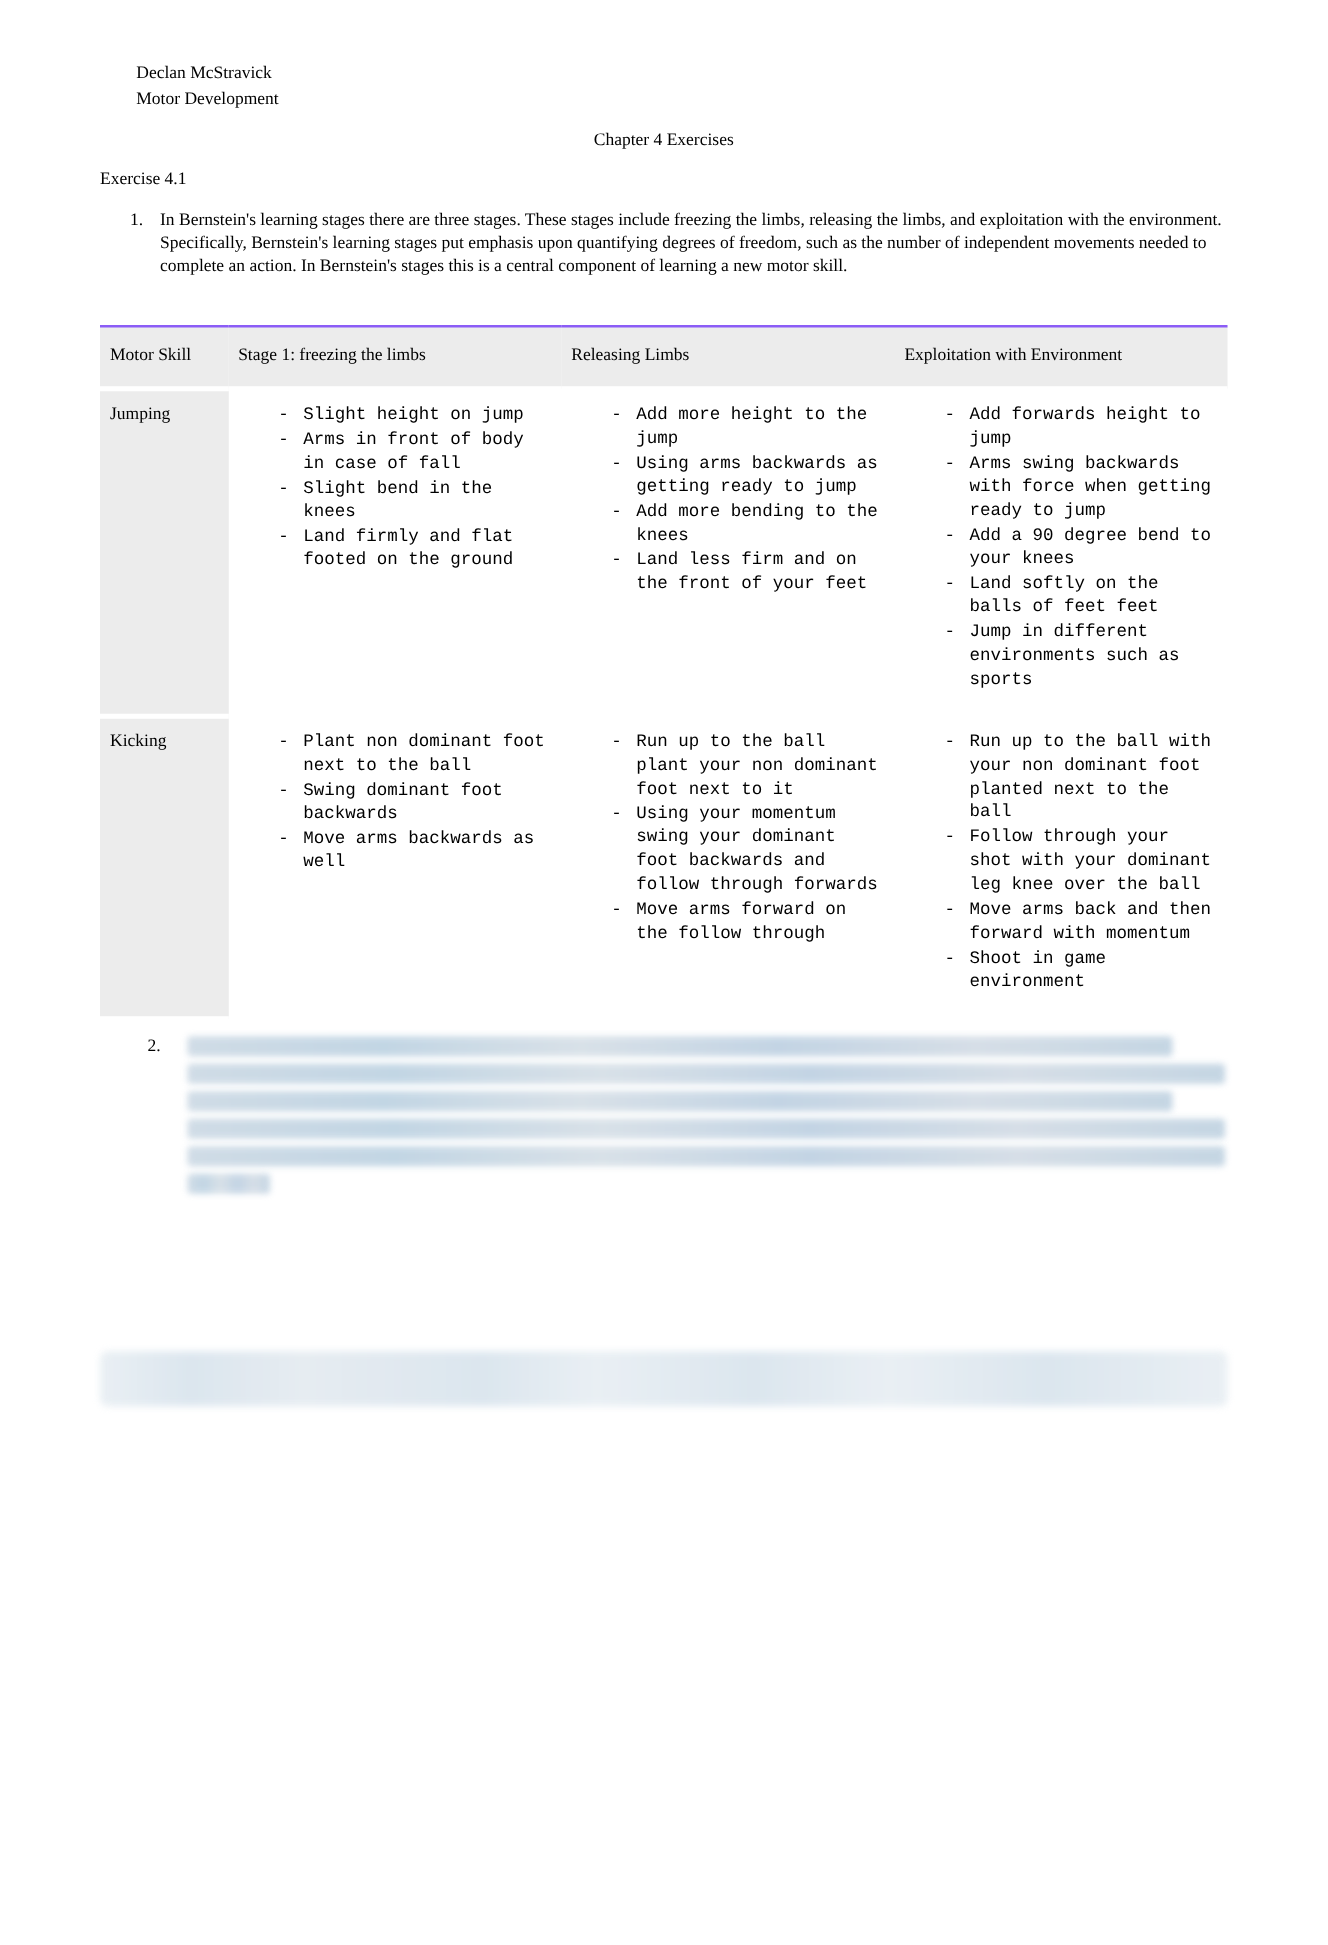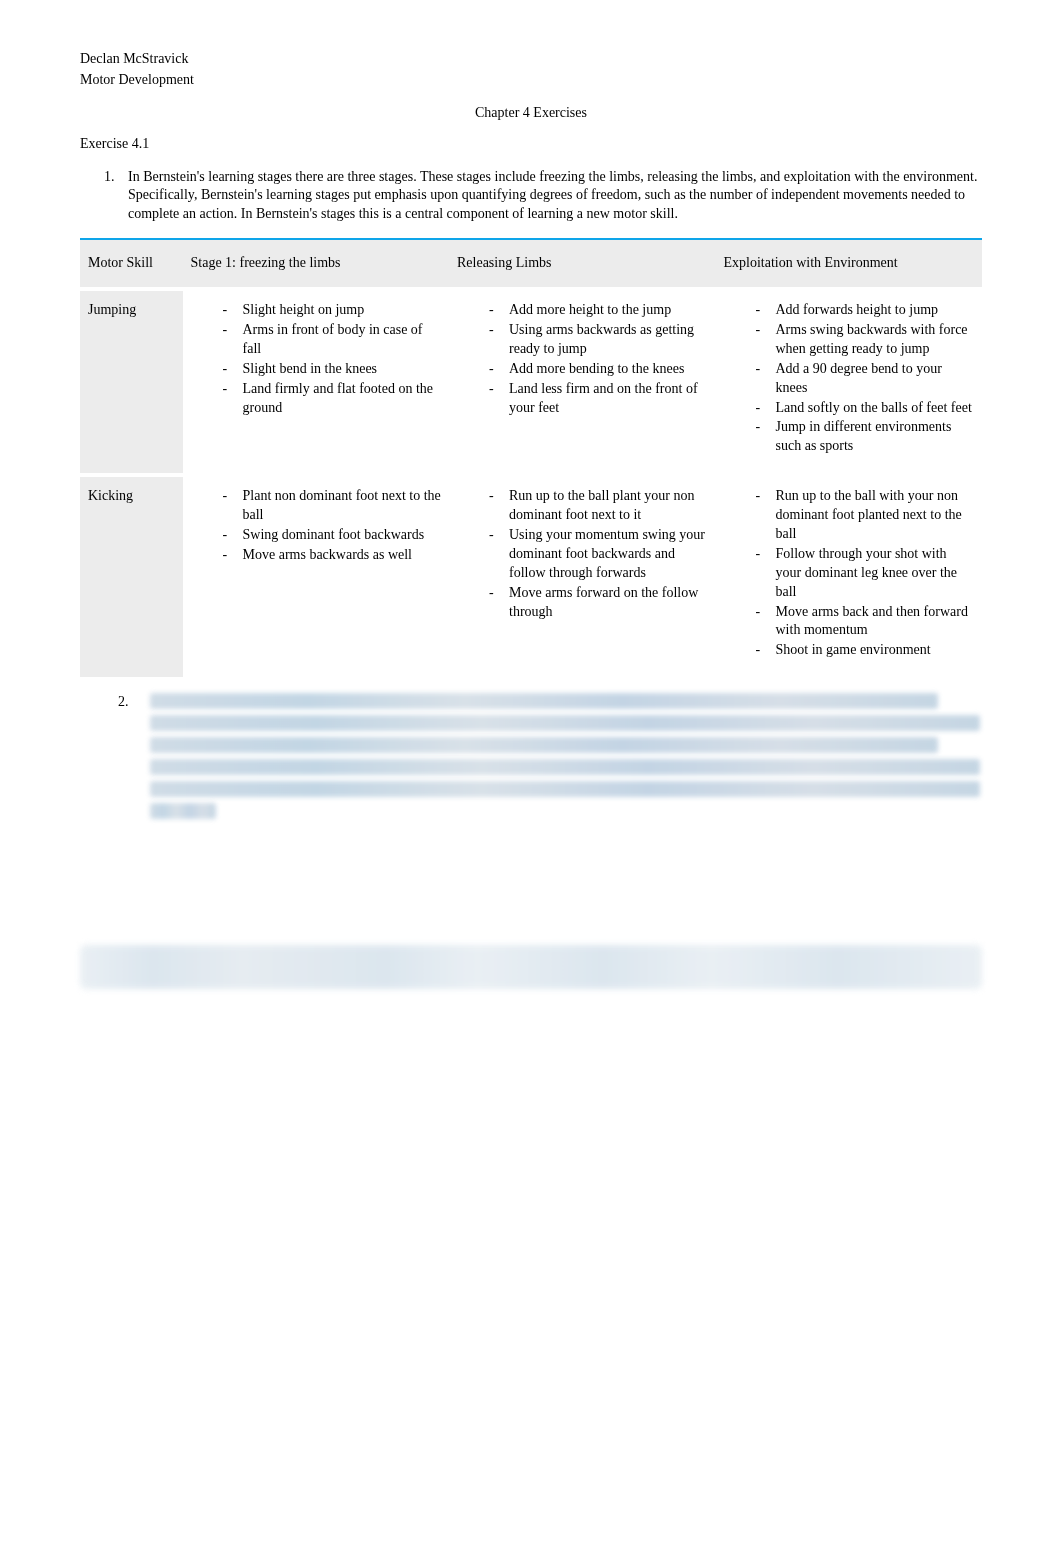--- a/index.html
+++ b/index.html
@@ -5,57 +5,57 @@
   * { box-sizing: border-box; margin: 0; padding: 0; }
   body {
     font-family: "Times New Roman", Times, serif;
     font-size: 14px;
     color: #000;
     background: #fff;
     width: 1062px;
     padding: 50px 80px 60px 80px;
     line-height: 1.35;
   }
-  .header-line { margin-bottom: 2px; }
+  .header-line { margin-bottom: 2px; margin-left: 29px; }
   .chapter-title { text-align: center; margin: 14px 0 12px 0; }
   .section-title { font-weight: normal; margin-bottom: 14px; }
-  ol.main-list { list-style: decimal; padding-left: 38px; margin-bottom: 14px; }
+  ol.main-list { list-style: decimal; padding-left: 38px; margin-bottom: 36px; }
   ol.main-list > li { padding-left: 10px; margin-bottom: 8px; }
 
   table.skill-table {
     width: 100%;
     border-collapse: collapse;
     table-layout: fixed;
   }
   table.skill-table th, table.skill-table td {
     vertical-align: top;
     padding: 10px 8px 16px 8px;
     font-weight: normal;
     text-align: left;
   }
   table.skill-table thead th {
     background: #ececec;
     padding-top: 14px;
     padding-bottom: 14px;
-    border-top: 2px solid #0ea5e9;
+    border-top: 2px solid #8b5cf6;
     border-bottom: 4px solid #fff;
   }
   table.skill-table tbody td {
     border-bottom: 4px solid #fff;
   }
   table.skill-table tbody td.label-cell {
     background: #ececec;
     width: 100px;
   }
   table.skill-table col.c1 { width: 100px; }
   table.skill-table col.c2 { width: 260px; }
   table.skill-table col.c3 { width: 260px; }
   table.skill-table col.c4 { width: 260px; }
 
-  ul.dash { list-style: none; padding-left: 32px; }
+  ul.dash { list-style: none; padding-left: 32px; font-family: Liberation Mono, monospace; }
   ul.dash li { position: relative; padding-left: 20px; margin-bottom: 1px; }
   ul.dash li::before { content: "-"; position: absolute; left: 0; }
 
   
   .blur-block {
     margin-top: 12px;
     padding-left: 38px;
   }
   .blur-num {
     display: inline-block;

